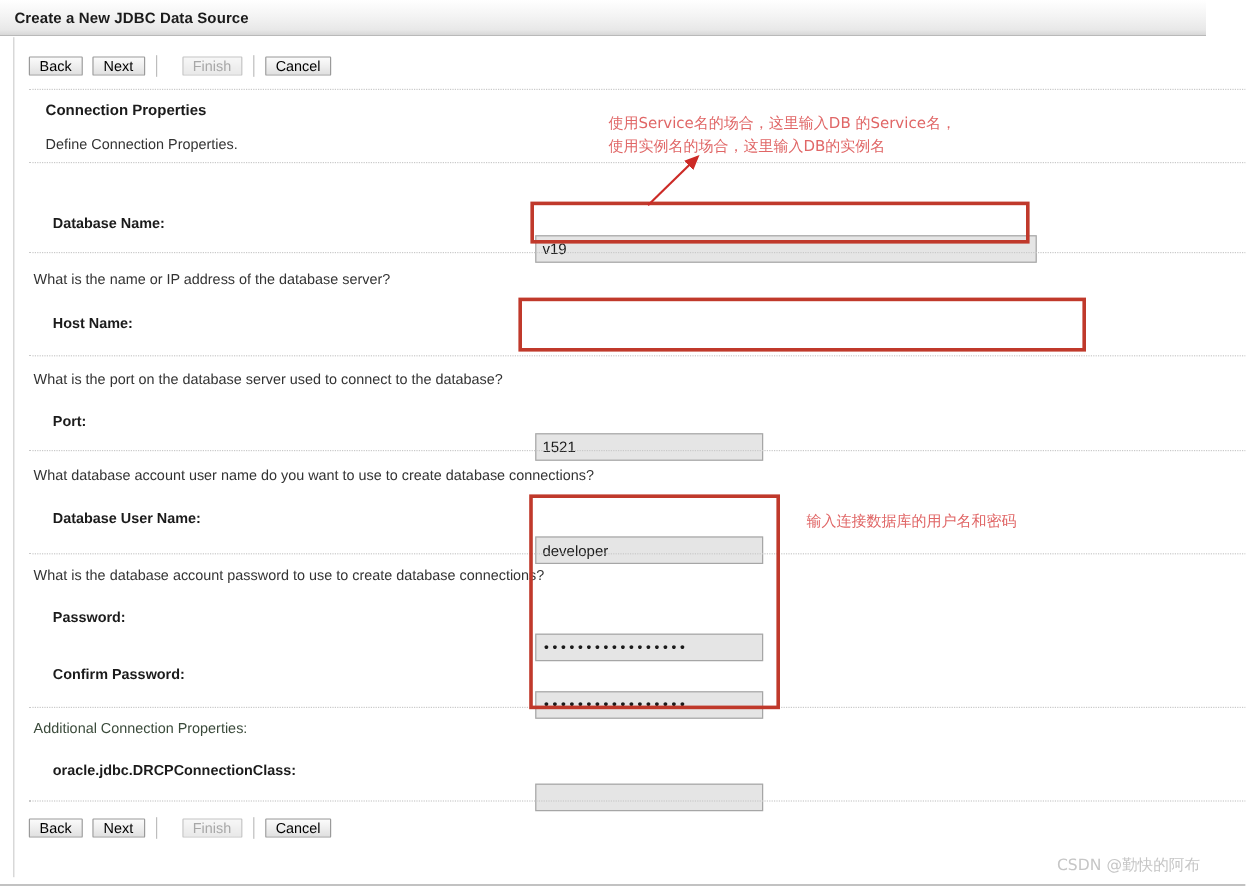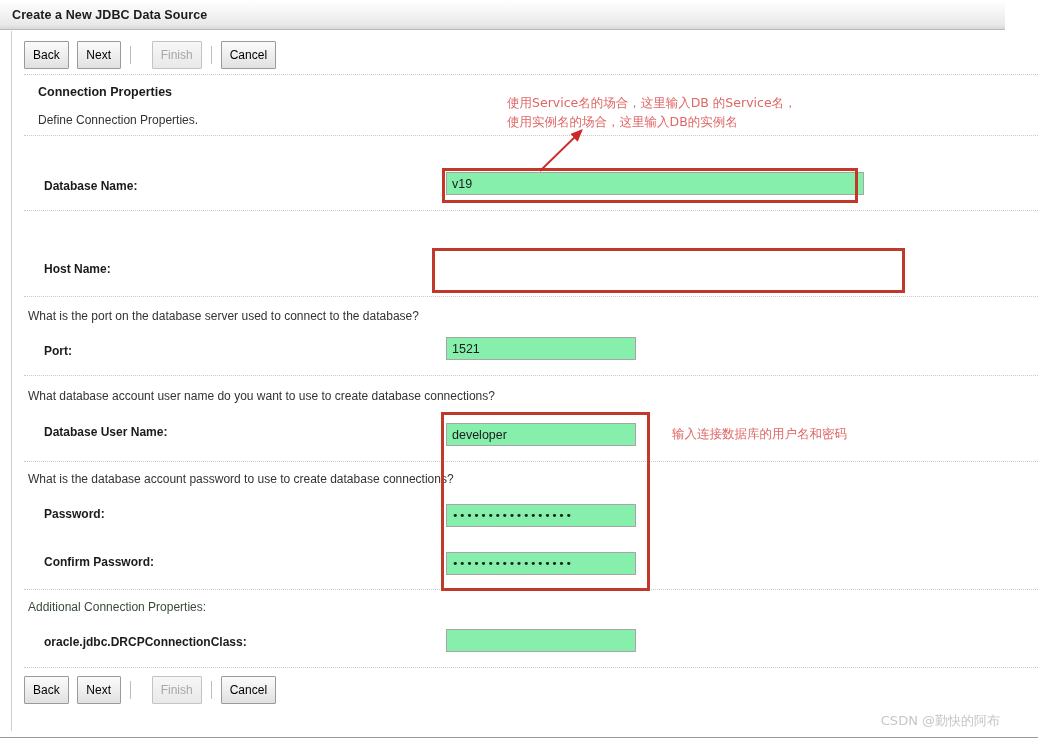--- a/index.html
+++ b/index.html
@@ -57,21 +57,21 @@
     display: flex;
     align-items: center;
   }
   .btnrow.top { top: 14px; }
   .btnrow.bottom { top: 649px; }
 
   .wbtn {
     display: inline-flex;
     align-items: center;
     justify-content: center;
-    height: 28px;
+    height: 16px;
     min-width: 44px;
     padding: 0 8px;
     margin-right: 8px;
     font-family: "Liberation Sans", "DejaVu Sans", sans-serif;
     font-size: 12px;
     color: #000000;
     background: linear-gradient(to bottom, #fbfbfb 0%, #ededed 55%, #e0e0e0 100%);
     border: 1px solid #9a9a9a;
     border-radius: 1px;
     box-sizing: border-box;
@@ -139,29 +139,30 @@
     left: 16px;
     font-size: 12px;
     color: #3a4a3a;
     white-space: nowrap;
   }
 
   .tfield {
     position: absolute;
     height: 23px;
     border: 1px solid #a6a6a6;
-    background: #86efac;
+    background: #e5e5e5;
     box-sizing: border-box;
     font-family: "Liberation Sans", "DejaVu Sans", sans-serif;
     font-size: 12.5px;
     color: #1b1b1b;
     padding: 0 5px;
     line-height: 21px;
     outline: none;
     border-radius: 0;
+    margin-top: 24px;
   }
   .tfield.pwd {
     font-family: "DejaVu Sans", sans-serif;
     font-size: 11px;
     letter-spacing: 0.6px;
   }
 
   
   .redbox {
     position: absolute;
@@ -231,20 +232,21 @@
   <div class="sec-title" style="top:54px;">Connection Properties</div>
   <div class="sec-sub" style="top:82px;">Define Connection Properties.</div>
 
   <div class="sep" style="top:104px;"></div>
 
   <div class="flabel" style="top:148px;">Database Name:</div>
   <input class="tfield" style="left: 434px; top: 141px; width: 418px;" value="v19">
 
   <div class="sep" style="top:179px;"></div>
 
+  <div class="question" style="top:195px;">What is the name or IP address of the database server?</div>
   <div class="flabel" style="top:231px;">Host Name:</div>
 
   <div class="sep" style="top:265px;"></div>
 
   <div class="question" style="top:278px;">What is the port on the database server used to connect to the database?</div>
   <div class="flabel" style="top:313px;">Port:</div>
   <input class="tfield" style="left: 434px; top: 306px; width: 190px;" value="1521">
 
   <div class="sep" style="top:344px;"></div>
 

